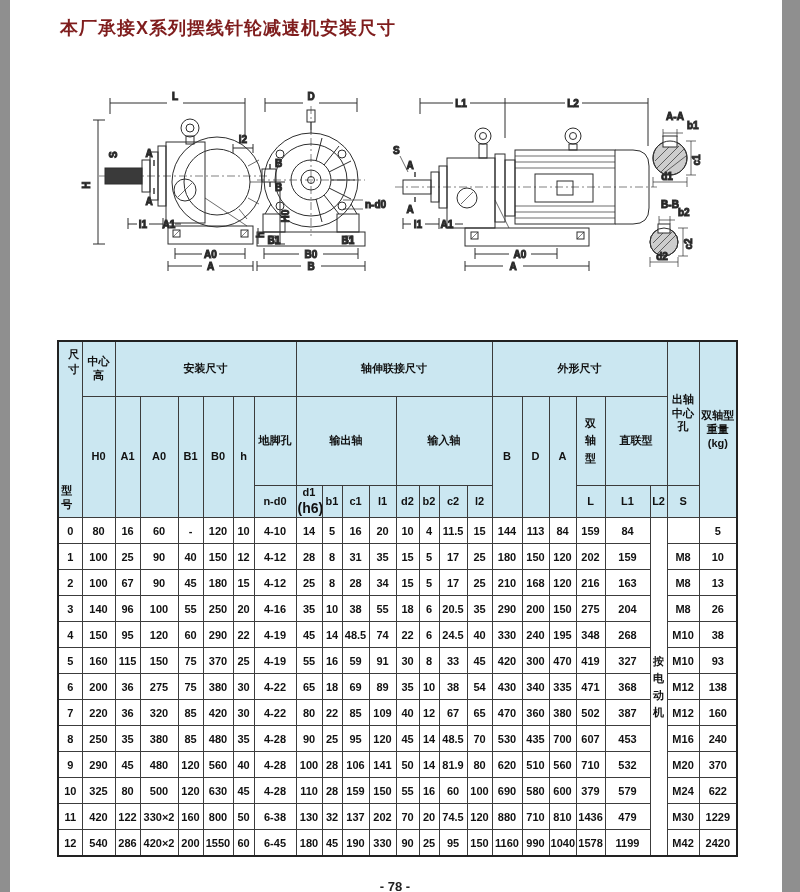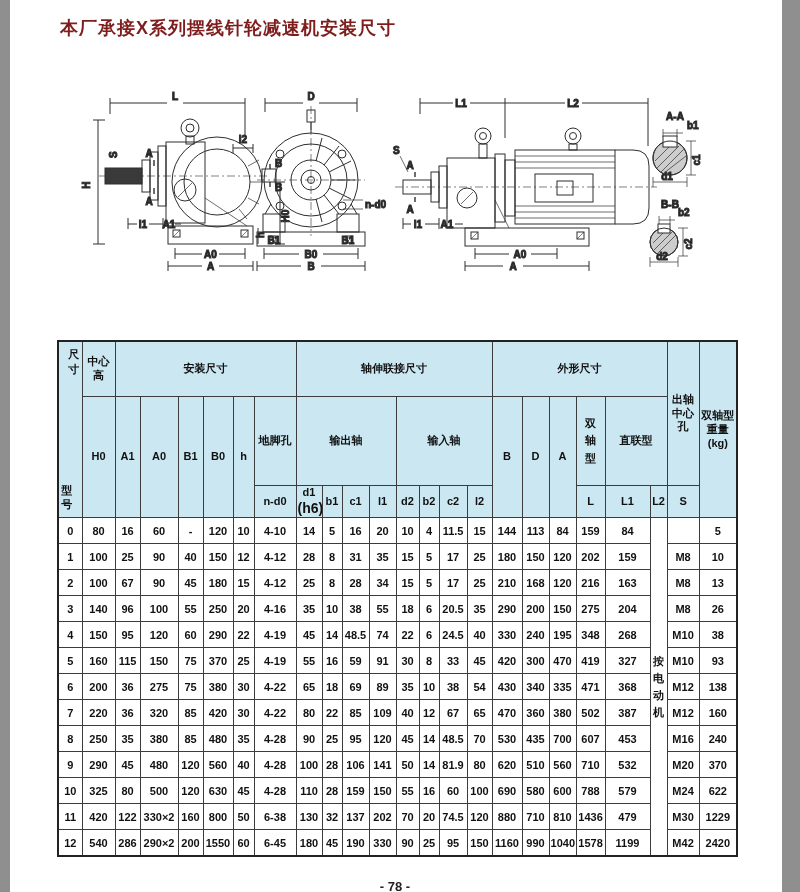--- a/index.html
+++ b/index.html
@@ -689,21 +689,21 @@
         <td>28</td>
         <td>159</td>
         <td>150</td>
         <td>55</td>
         <td>16</td>
         <td>60</td>
         <td>100</td>
         <td>690</td>
         <td>580</td>
         <td>600</td>
-        <td>788</td>
+        <td>379</td>
         <td>579</td>
         <td>M24</td>
         <td>622</td>
       </tr>
       <tr>
         <td>11</td>
         <td>420</td>
         <td>122</td>
         <td>330×2</td>
         <td>160</td>
@@ -723,21 +723,21 @@
         <td>810</td>
         <td>1436</td>
         <td>479</td>
         <td>M30</td>
         <td>1229</td>
       </tr>
       <tr>
         <td>12</td>
         <td>540</td>
         <td>286</td>
-        <td>290×2</td>
+        <td>420×2</td>
         <td>200</td>
         <td>1550</td>
         <td>60</td>
         <td>6-45</td>
         <td>180</td>
         <td>45</td>
         <td>190</td>
         <td>330</td>
         <td>90</td>
         <td>25</td>

